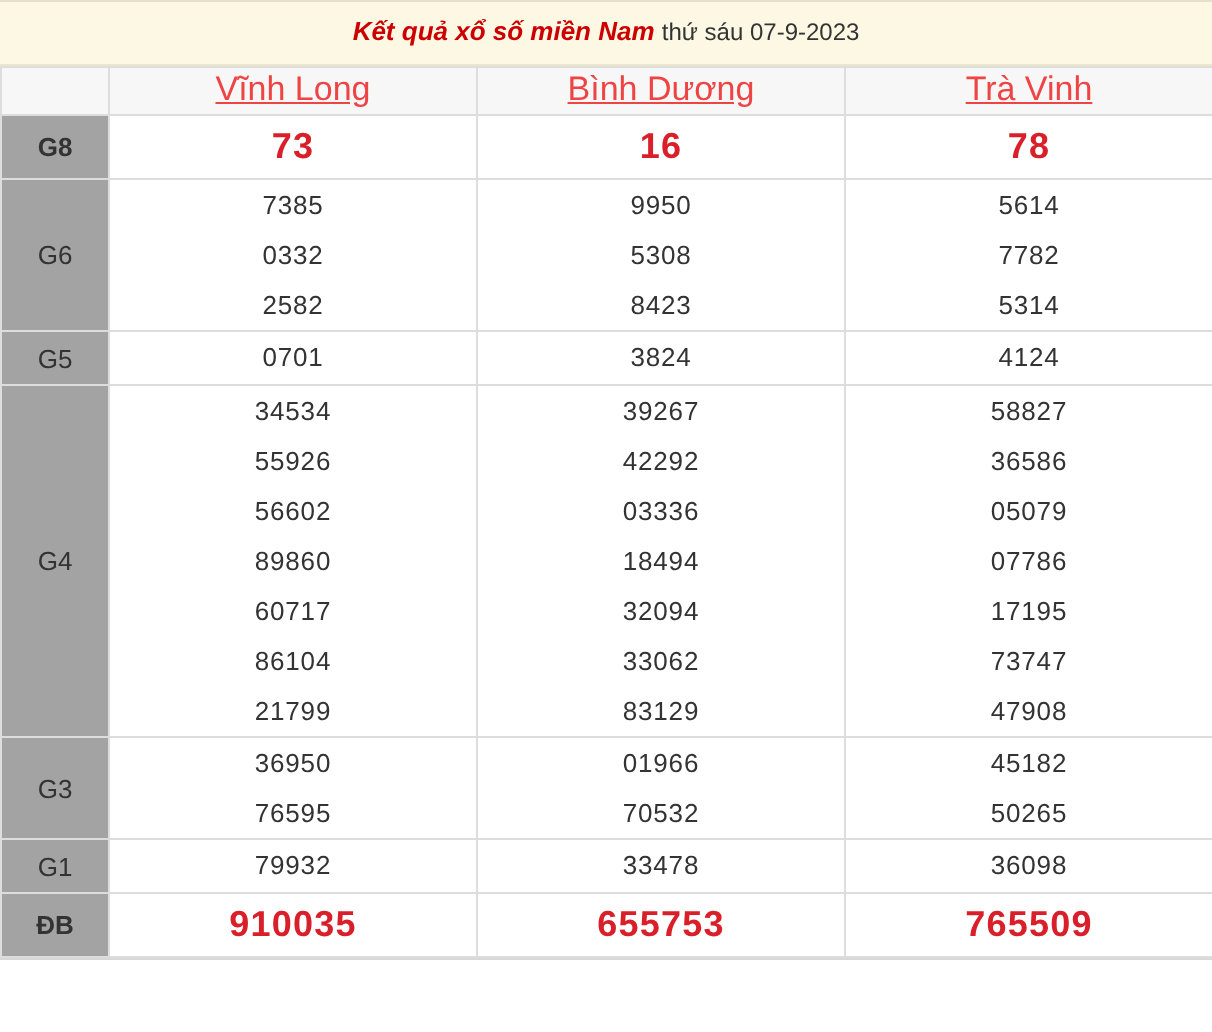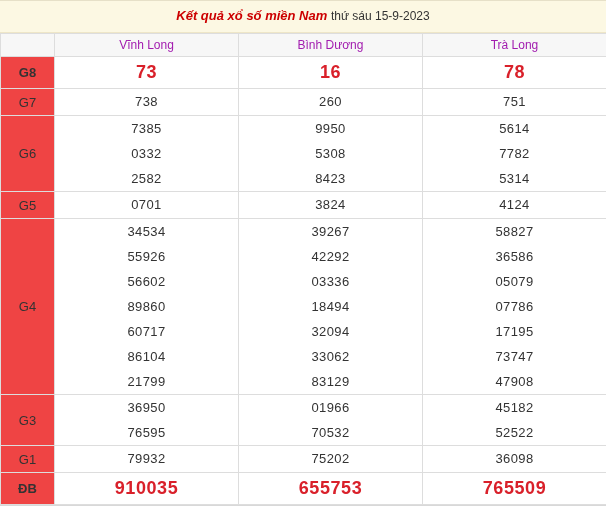--- a/index.html
+++ b/index.html
@@ -53,25 +53,26 @@
   }
   col.c-label { width: 54px; }
   col.c-prov  { width: 184px; }
   thead th {
     background: #f7f7f7;
     font-weight: normal;
     height: 22px;
     line-height: 22px;
   }
   .prov-name {
-    color: #a21caf;
-    font-size: 12px;
+    color: #ef4444;
+    font-size: 17px;
+    text-decoration: underline;
   }
   td.label {
-    background: #ef4444;
+    background: #a3a3a3;
     font-size: 12px;
     color: #444444;
     font-weight: normal;
   }
   td.num {
     height: 22px;
     line-height: 22px;
     font-size: 13px;
     letter-spacing: 0.4px;
   }
@@ -103,59 +104,53 @@
     line-height: 25px;
   }
 </style>
 </head>
 <body>
 
 <div class="lottery-wrap">
 
   <div class="title-bar">
     <span class="title-main">Kết quả xổ số miền Nam</span>
-    <span class="title-date">thứ sáu 15-9-2023</span>
+    <span class="title-date">thứ sáu 07-9-2023</span>
   </div>
 
   <table class="result">
     <colgroup>
       <col class="c-label">
       <col class="c-prov">
       <col class="c-prov">
       <col class="c-prov">
     </colgroup>
     <thead>
       <tr>
         <th></th>
         <th>
           <span class="prov-name">Vĩnh Long</span>
         </th>
         <th>
           <span class="prov-name">Bình Dương</span>
         </th>
         <th>
-          <span class="prov-name">Trà Long</span>
+          <span class="prov-name">Trà Vinh</span>
         </th>
       </tr>
     </thead>
     <tbody>
 
       <tr class="row-g8">
         <td class="label">G8</td>
         <td class="num">73</td>
         <td class="num">16</td>
         <td class="num">78</td>
       </tr>
 
-      <tr class="row-g7">
-        <td class="label">G7</td>
-        <td class="num">738</td>
-        <td class="num">260</td>
-        <td class="num">751</td>
-      </tr>
 
       <tr class="row-g6">
         <td class="label">G6</td>
         <td class="num">
           <span class="multi">
             <span class="n">7385</span>
             <span class="n">0332</span>
             <span class="n">2582</span>
           </span>
         </td>
@@ -229,30 +224,30 @@
         </td>
         <td class="num">
           <span class="multi">
             <span class="n">01966</span>
             <span class="n">70532</span>
           </span>
         </td>
         <td class="num">
           <span class="multi">
             <span class="n">45182</span>
-            <span class="n">52522</span>
+            <span class="n">50265</span>
           </span>
         </td>
       </tr>
 
 
       <tr class="row-g1">
         <td class="label">G1</td>
         <td class="num">79932</td>
-        <td class="num">75202</td>
+        <td class="num">33478</td>
         <td class="num">36098</td>
       </tr>
 
       <tr class="row-db">
         <td class="label">ĐB</td>
         <td class="num">910035</td>
         <td class="num">655753</td>
         <td class="num">765509</td>
       </tr>
 

